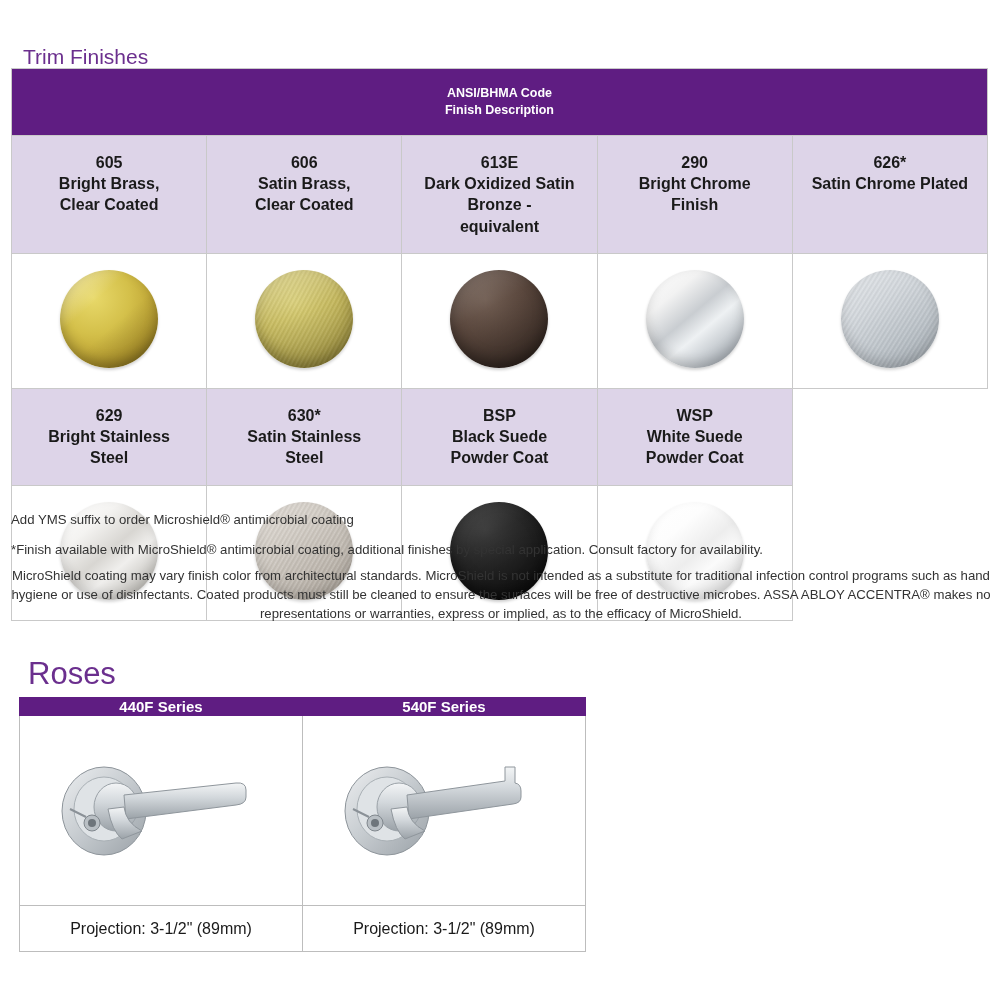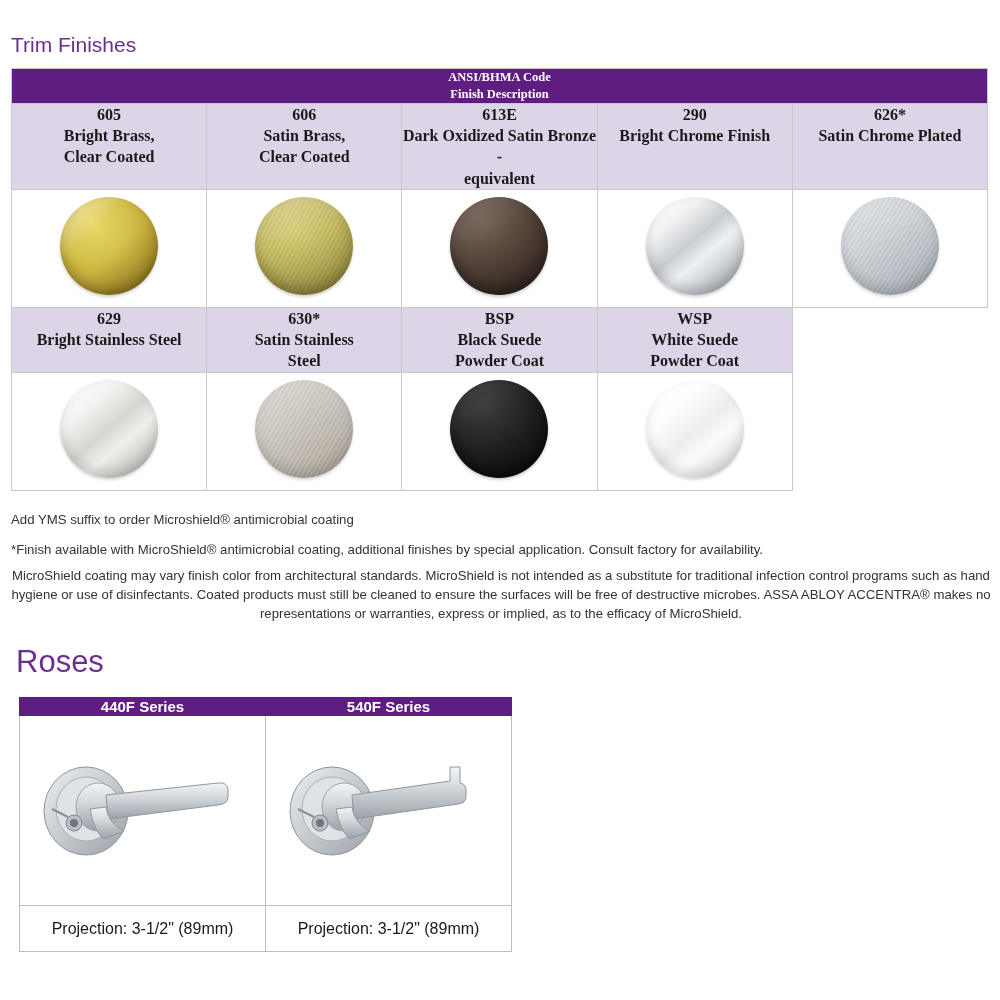--- a/index.html
+++ b/index.html
@@ -17,42 +17,41 @@
     width: 1000px;
     height: 1000px;
     overflow: hidden;
   }
 
   
   .section-title {
     color: #6b2f8e;
     font-size: 21px;
     font-weight: 400;
-    margin: 0;
+    margin: 12px;
     padding: 0;
   }
   #trim-title { position: absolute; left: 11px; top: 33px; }
   #roses-title {
     position: absolute; left: 16px; top: 644px;
     font-size: 31px; color: #6b2f8e; font-weight: 400;
   }
 
   
   .trim-table {
     position: absolute;
     left: 11px;
     top: 68px;
     width: 977px;
     border-collapse: collapse;
     table-layout: fixed;
   }
   .trim-table td, .trim-table th {
     border: 1px solid #c9c9c9;
-    padding: 0;
-    font-family: Liberation Serif, serif;
+    padding: 16px;
   }
   .hdr-bar {
     background: #5f1d82;
     color: #ffffff;
     font-size: 12.5px;
     font-weight: bold;
     text-align: center;
     line-height: 1.35;
     padding: 8px 4px 9px 4px;
     border: 1px solid #5f1d82;
@@ -146,21 +145,21 @@
   }
   #note-1 { top: 510px; }
   #note-2 { top: 540px; }
   #note-3 { top: 566px; width: 980px; text-align: center; }
 
   
   .roses-table {
     position: absolute;
     left: 19px;
     top: 697px;
-    width: 493px;
+    width: 567px;
     border-collapse: collapse;
     table-layout: fixed;
   }
   .roses-table td { border: 1px solid #bdbdbd; padding: 0; }
   .roses-hdr {
     background: #5f1d82;
     color: #ffffff;
     font-size: 15px;
     font-weight: bold;
     text-align: center;

